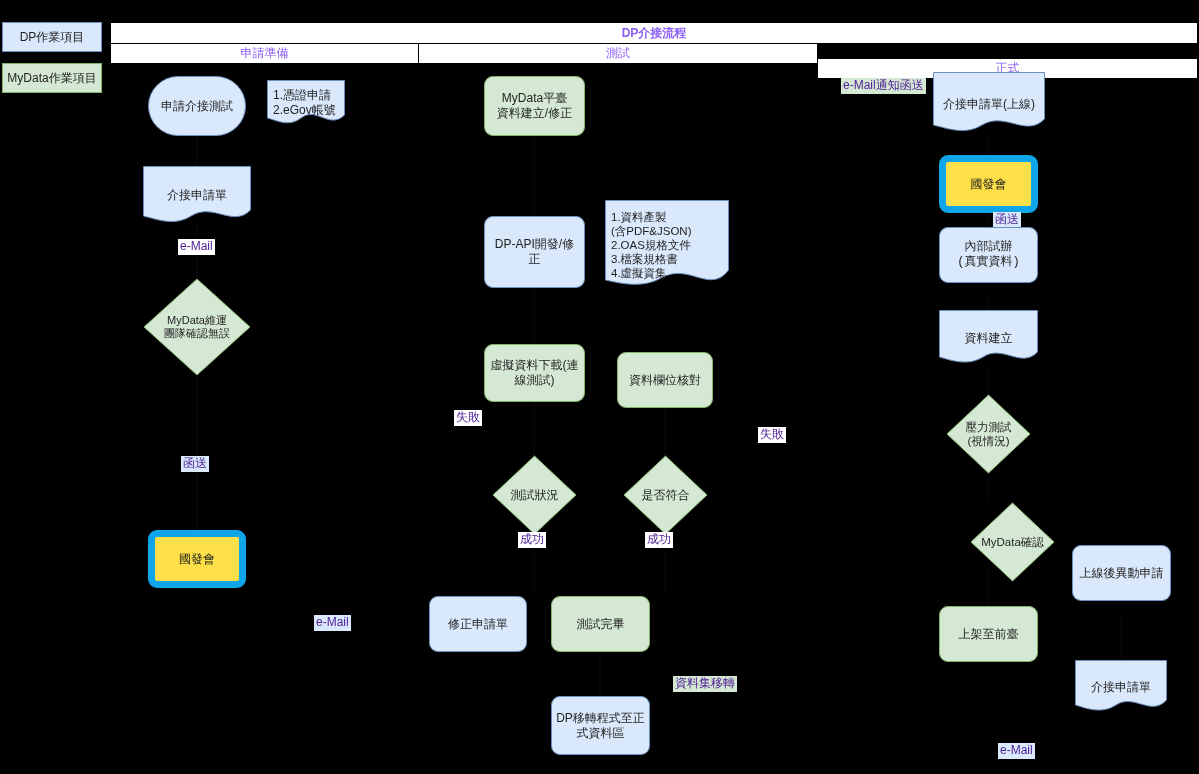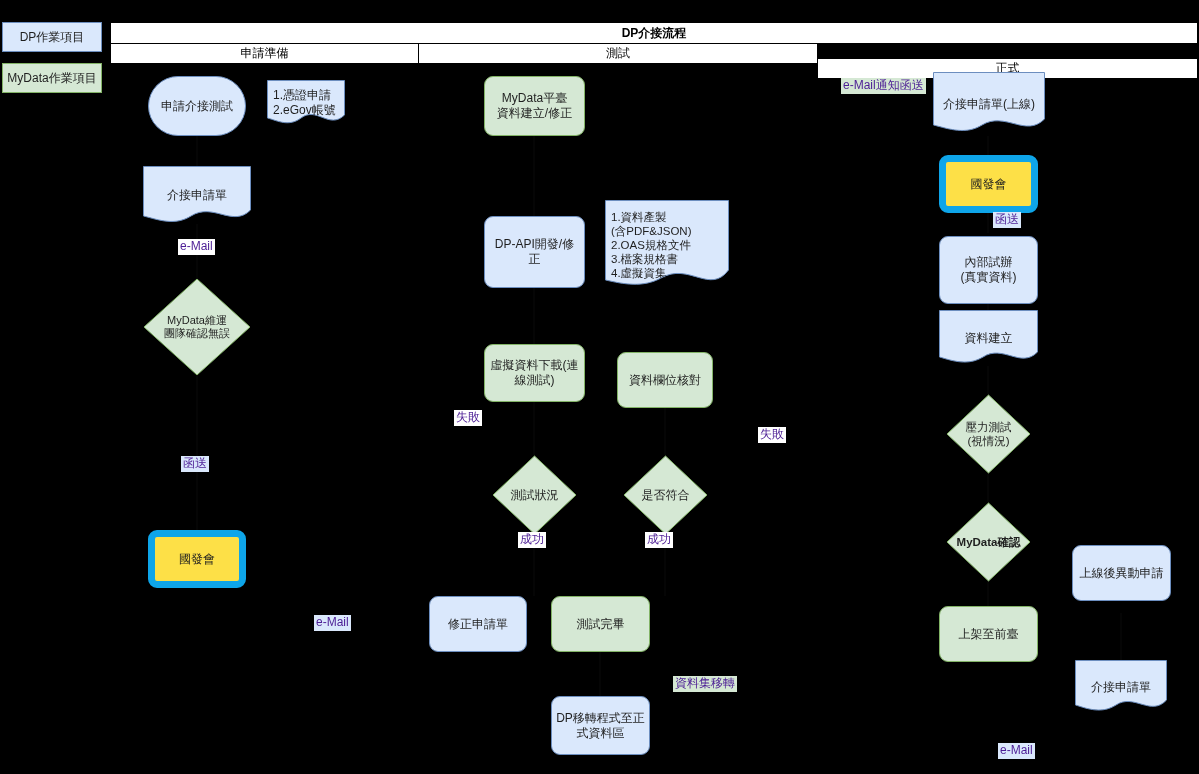--- a/index.html
+++ b/index.html
@@ -94,21 +94,21 @@
   
   .pool {
     position: absolute;
     box-sizing: border-box;
     background: #ffffff;
     border: 1px solid #000000;
     display: flex;
     align-items: center;
     justify-content: center;
     font-size: 12px;
-    color: #000000;
+    color: #8b5cf6;
     text-align: center;
   }
   .pool-title { font-weight: bold; }
 
   
   .legend-box {
     position: absolute;
     box-sizing: border-box;
     display: flex;
     align-items: center;
@@ -278,41 +278,41 @@
     </svg>
     <span class="doc-text">介接申請單(上線)</span>
   </div>
 
   <div class="node fill-white shape-rounded" style="left:939px; top:155px; width:99px; height:58px;">
     <span>國發會</span>
   </div>
 
   <div class="edge-label lbl-blue" style="left:993px; top:212px;">函送</div>
 
-  <div class="node fill-blue shape-rounded" style="left:939px; top:236px; width:99px; height:68px;">
+  <div class="node fill-blue shape-rounded" style="left:939px; top:227px; width:99px; height:56px;font-family:Liberation Mono, monospace;">
     <span>內部試辦
 (真實資料)</span>
   </div>
 
   <div class="node shape-doc" style="left:939px; top:310px; width:99px; height:56px;">
     <svg viewBox="0 0 99 56" preserveAspectRatio="none" xmlns="http://www.w3.org/2000/svg">
       <path d="M0.5 0.5 H98.5 V42 C82 59 64 34 44 47 C29 56 14 51 0.5 47 Z" fill="#dae8fc" stroke="#6c8ebf" stroke-width="1"></path>
     </svg>
     <span class="doc-text">資料建立</span>
   </div>
 
   <div class="node shape-diamond" style="left:946px; top:394px; width:85px; height:80px;">
     <svg viewBox="0 0 85 80" preserveAspectRatio="none" xmlns="http://www.w3.org/2000/svg">
       <polygon points="42.5,1 84,40 42.5,79 1,40" fill="#d5e8d4" stroke="#82b366" stroke-width="1"></polygon>
     </svg>
     <span class="dia-text" style="font-size:11.5px;">壓力測試
 (視情況)</span>
   </div>
 
-  <div class="node shape-diamond" style="left:946px; top:502px; width:85px; height:80px;font-weight:bold;">
+  <div class="node shape-diamond" style="left:970px; top:502px; width:85px; height:80px;">
     <svg viewBox="0 0 85 80" preserveAspectRatio="none" xmlns="http://www.w3.org/2000/svg">
       <polygon points="42.5,1 84,40 42.5,79 1,40" fill="#d5e8d4" stroke="#82b366" stroke-width="1"></polygon>
     </svg>
     <span class="dia-text" style="font-size:11.5px;">MyData確認</span>
   </div>
 
   <div class="node fill-green shape-rounded" style="left:939px; top:606px; width:99px; height:56px;">
     <span>上架至前臺</span>
   </div>
 

